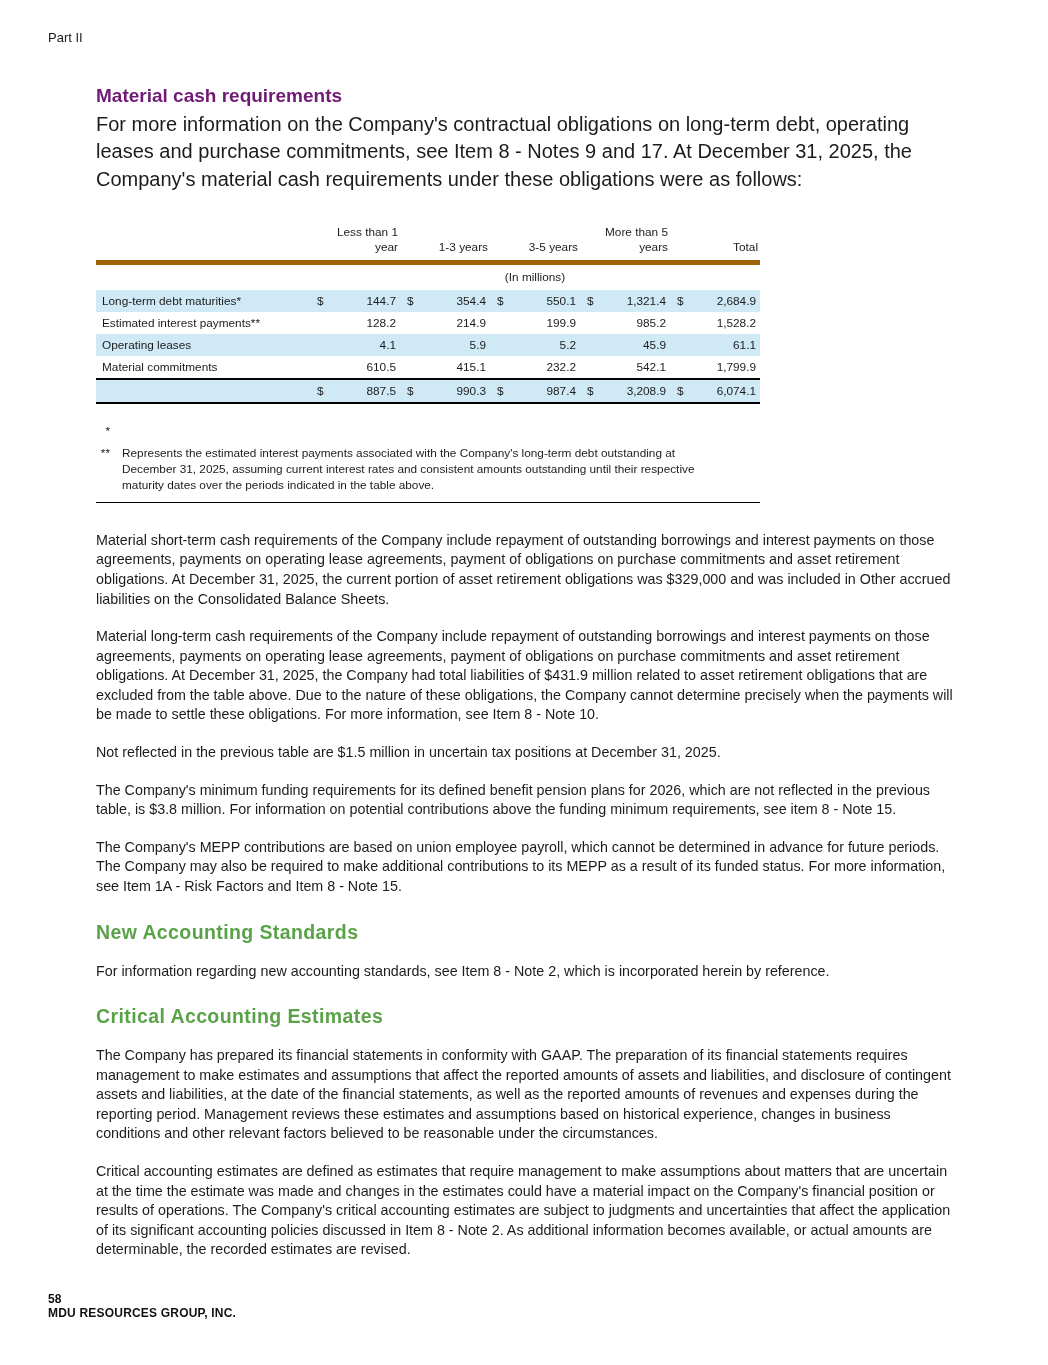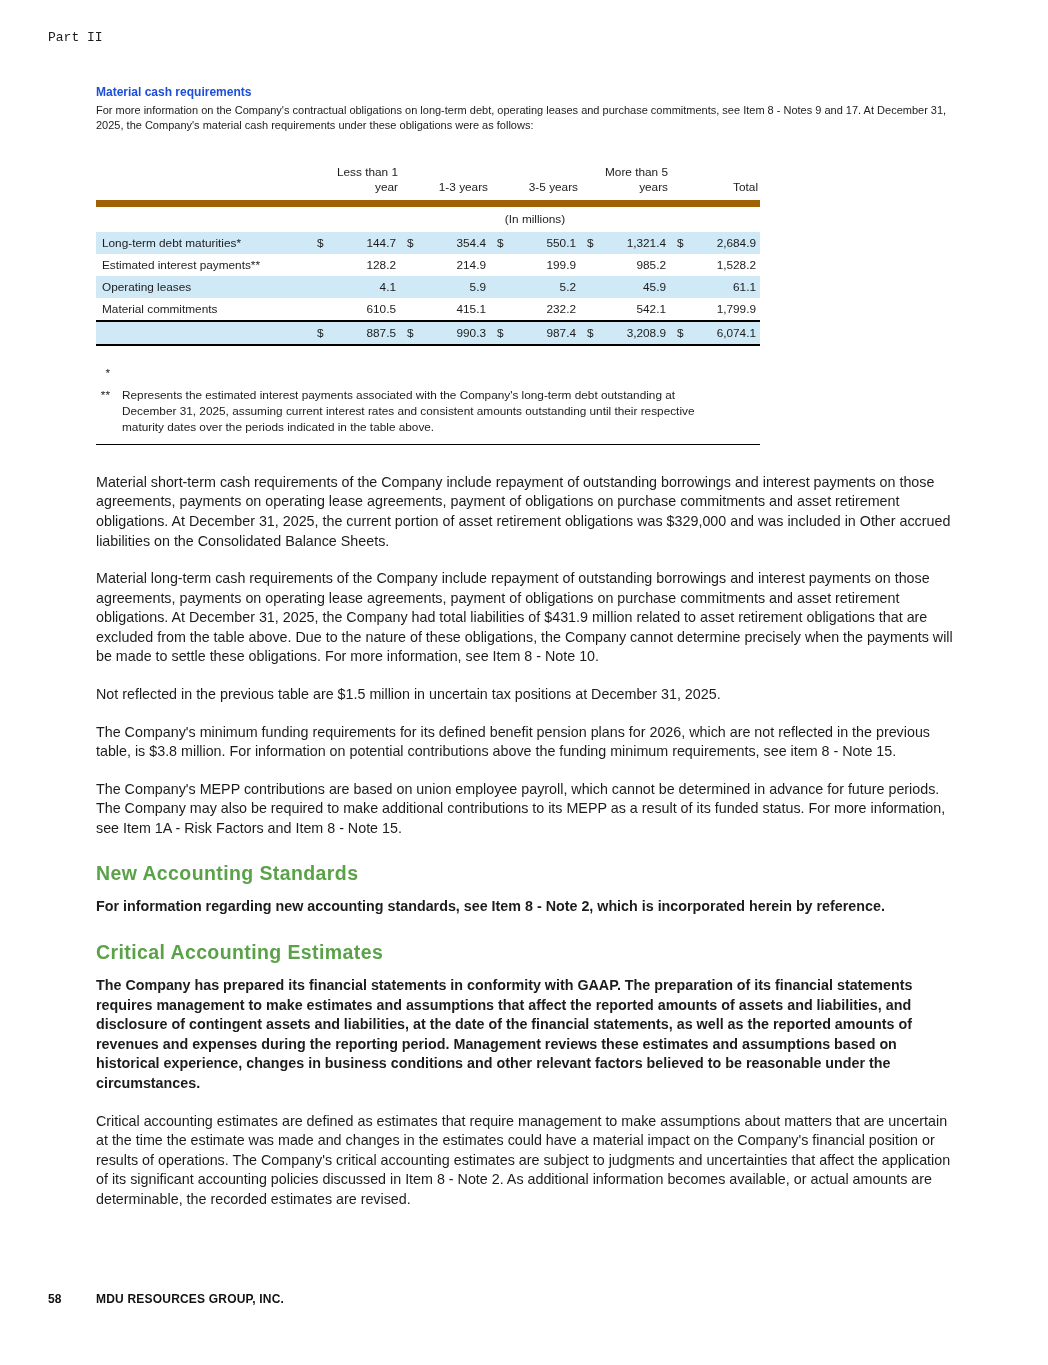--- a/index.html
+++ b/index.html
@@ -12,43 +12,42 @@
     width:1048px;height:1365px;
     background:#ffffff;
     font-family:"Liberation Sans",sans-serif;
     color:var(--ink);
     position:relative;
     overflow:hidden;
   }
   .part-label{
     position:absolute;left:48px;top:30px;
     font-size:13px;
-    font-family:Liberation Mono, monospace;
   }
   .content{
     position:absolute;left:96px;top:85px;width:862px;
   }
   .section-heading{
-    font-size:12px;font-weight:bold;margin:0 0 4px 0;color:#1d4ed8;
+    font-size:19px;font-weight:bold;margin:0 0 4px 0;color:#701a75;
   }
   .intro{
-    font-size:11px;line-height:1.37;margin:0;
+    font-size:20px;line-height:1.37;margin:0;
   }
   
   .cash-table{
     margin-top:30px;
     border-collapse:collapse;
     font-size:11.8px;
     width:664px;
     table-layout:fixed;
   }
   .cash-table col.c-label{width:214px;}
   .cash-table col.c-dollar{width:17px;}
   .cash-table col.c-val{width:73px;}
-  .cash-table thead tr{border-bottom:7px solid #a16207;}
+  .cash-table thead tr{border-bottom:5px solid #a16207;}
   .cash-table th{
     font-weight:normal;text-align:right;vertical-align:bottom;
     padding:2px 2px 5px 2px;line-height:1.25;
   }
   .cash-table td{padding:4px 10px;vertical-align:middle;}
   .cash-table td.units{
     text-align:center;padding:5px 0 6px 0;
   }
   .cash-table td.row-label{text-align:left;padding-left:6px;}
   .cash-table td.dollar{text-align:left;padding-left:7px;}
@@ -71,26 +70,27 @@
   
   .flow{margin-top:28px;}
   .body-p{
     font-size:14.3px;line-height:1.37;margin:18px 0 0 0;
   }
   .flow .body-p:first-child{margin-top:0;}
   .green-heading{
     font-size:19.5px;font-weight:bold;color:var(--green);
     letter-spacing:0.4px;margin:24px 0 7px 0;
   }
-  .green-heading + .body-p{margin-top:12px;font-weight:bold;}
+  .green-heading + .body-p{margin-top:18px;}
   
   .footer{
     position:absolute;left:48px;top:1292px;
     font-size:12px;font-weight:bold;color:#111;
     display:flex;
+    flex-direction:column;
   }
   .footer .page-num{width:48px;}
   .footer .company{letter-spacing:0.2px;}
 </style>
 </head>
 <body>
 
 <div class="part-label">Part II</div>
 
 <div class="content">

